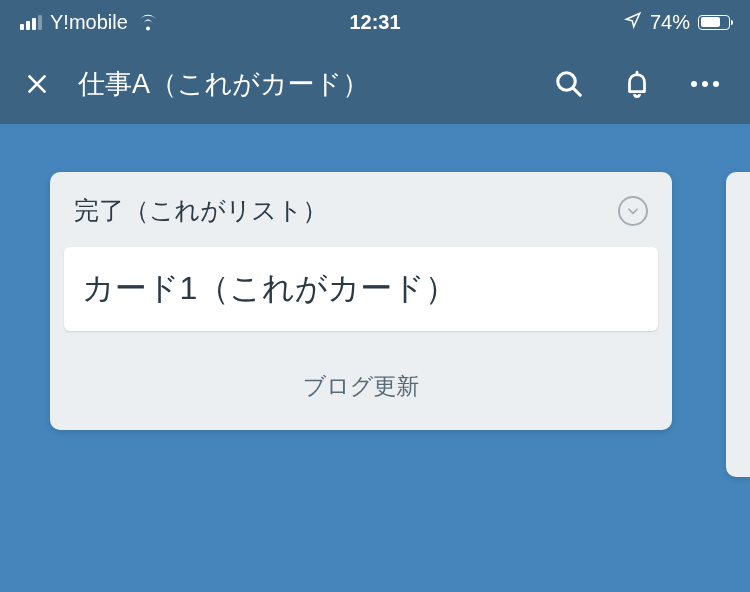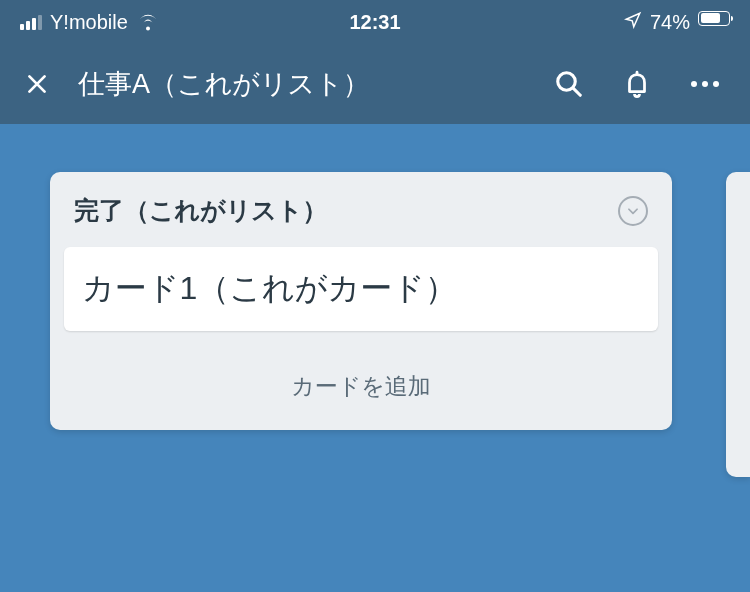--- a/index.html
+++ b/index.html
@@ -50,21 +50,21 @@
     .signal-bar:nth-child(4){height:15px;}
     .wifi-icon svg { display:block; }
     .status-center {
       position: absolute;
       left: 50%;
       transform: translateX(-50%);
       font-weight: 600;
     }
     .status-right {
       display: flex;
-      align-items: flex-start;
+      align-items: center;
       gap: 8px;
     }
     .battery {
       width: 32px;
       height: 15px;
       border: 1.5px solid #fff;
       border-radius: 4px;
       position: relative;
       display: flex;
       align-items: center;
@@ -130,21 +130,21 @@
       box-shadow: 0 2px 6px rgba(0,0,0,0.15);
     }
     .list-header {
       display: flex;
       align-items: center;
       justify-content: space-between;
       padding: 4px 10px 20px 10px;
     }
     .list-title {
       font-size: 25px;
-      font-weight: 700;
+      font-weight: 400;
       color: #2b3a45;
     }
     .card {
       background: #fff;
       border-radius: 6px;
       padding: 20px 18px;
       margin-bottom: 14px;
       font-size: 32px;
       color: #2b3a45;
       box-shadow: 0 1px 2px rgba(0,0,0,0.12);
@@ -208,21 +208,21 @@
     </div>
   </div>
 </div>
 
 <div class="app-header">
   <div class="icon-btn">
     <svg width="26" height="26" viewBox="0 0 24 24">
         <path stroke="#fff" stroke-width="2.5" stroke-linecap="round" d="M5 5 L19 19 M19 5 L5 19"></path>
       </svg>
   </div>
-  <div class="board-title">仕事A（これがリスト）</div>
+  <div class="board-title">仕事A（これがカード）</div>
   <div class="header-spacer"></div>
   <div class="header-right">
     <div class="icon-btn">
       <svg width="30" height="30" viewBox="0 0 24 24">
           <circle cx="10" cy="10" r="7" fill="none" stroke="#fff" stroke-width="2.5"></circle>
           <line x1="15.5" y1="15.5" x2="21" y2="21" stroke="#fff" stroke-width="2.5" stroke-linecap="round"></line>
         </svg>
     </div>
     <div class="icon-btn">
       <svg width="30" height="30" viewBox="0 0 24 24">
@@ -248,17 +248,17 @@
       <div class="chevron-circle">
         <svg width="14" height="14" viewBox="0 0 24 24">
             <path fill="none" stroke="#a5adb5" stroke-width="3" stroke-linecap="round" stroke-linejoin="round" d="M5 9 L12 16 L19 9"></path>
           </svg>
       </div>
     </div>
     <div class="card">
       <span>カード1（これがカード）</span>
     </div>
     <div class="add-card">
-      <span>カードを追加</span>
+      <span>ブログ更新</span>
     </div>
   </div>
   <div class="peek-list"></div>
 </div>
 
 </body></html>

